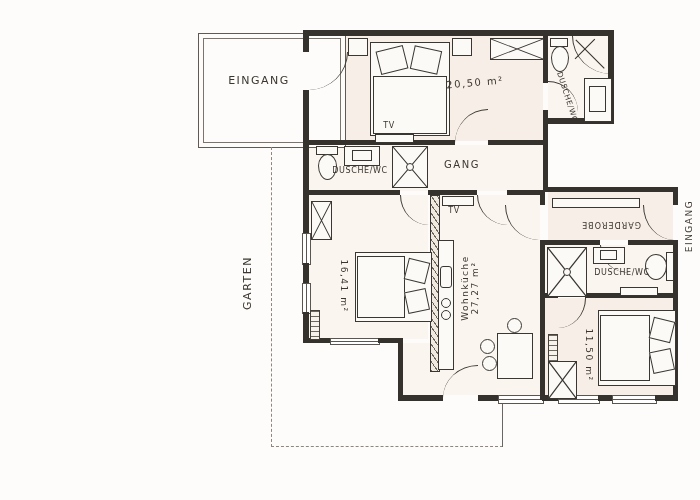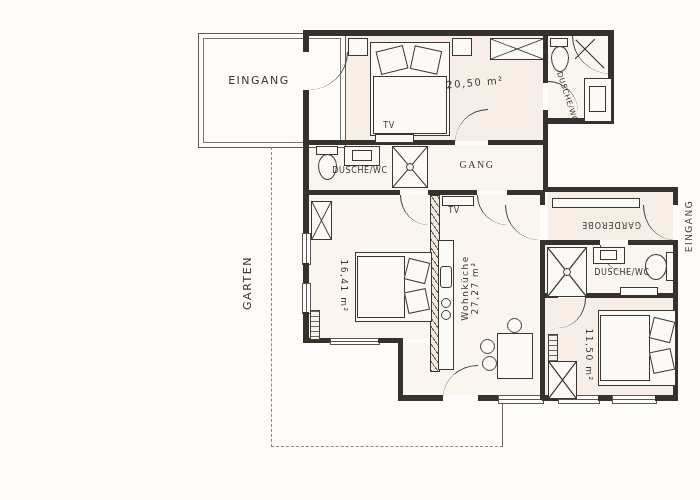--- a/index.html
+++ b/index.html
@@ -148,21 +148,21 @@
   <div class="abs oval" style="left:318px;top:154px;width:17px;height:24px;"></div>
   <div class="abs furn" style="left:344px;top:146px;width:34px;height:18px;"></div>
   <div class="abs furn" style="left:352px;top:150px;width:18px;height:9px;"></div>
   <div class="abs label small" style="left:330px;top:166px;width:60px;height:10px;">DUSCHE/WC</div>
   <div class="abs furn" style="left:392px;top:146px;width:34px;height:40px;">
     <svg class="x" viewBox="0 0 100 100" preserveAspectRatio="none">
         <path d="M0 0 L100 100 M100 0 L0 100" stroke="#3a3733" stroke-width="3" fill="none"></path>
       </svg>
     <div class="abs circ" style="left:13px;top:16px;width:6px;height:6px;"></div>
   </div>
-  <div class="abs label" style="left:452px;top:158px;width:50px;height:14px;font-family:Liberation Serif, serif;">GANG</div>
+  <div class="abs label" style="left:437px;top:158px;width:50px;height:14px;">GANG</div>
 
   <div class="abs furn" style="left:311px;top:201px;width:19px;height:37px;">
     <svg class="x" viewBox="0 0 100 100" preserveAspectRatio="none">
         <path d="M0 0 L100 100 M100 0 L0 100" stroke="#3a3733" stroke-width="4" fill="none"></path>
       </svg>
   </div>
   <div class="abs furn" style="left:355px;top:252px;width:75px;height:68px;"></div>
   <div class="abs furn" style="left:357px;top:256px;width:46px;height:60px;"></div>
   <div class="abs furn" style="left:406px;top:260px;width:20px;height:20px;transform:rotate(14deg);"></div>
   <div class="abs furn" style="left:406px;top:290px;width:20px;height:20px;transform:rotate(-12deg);"></div>

